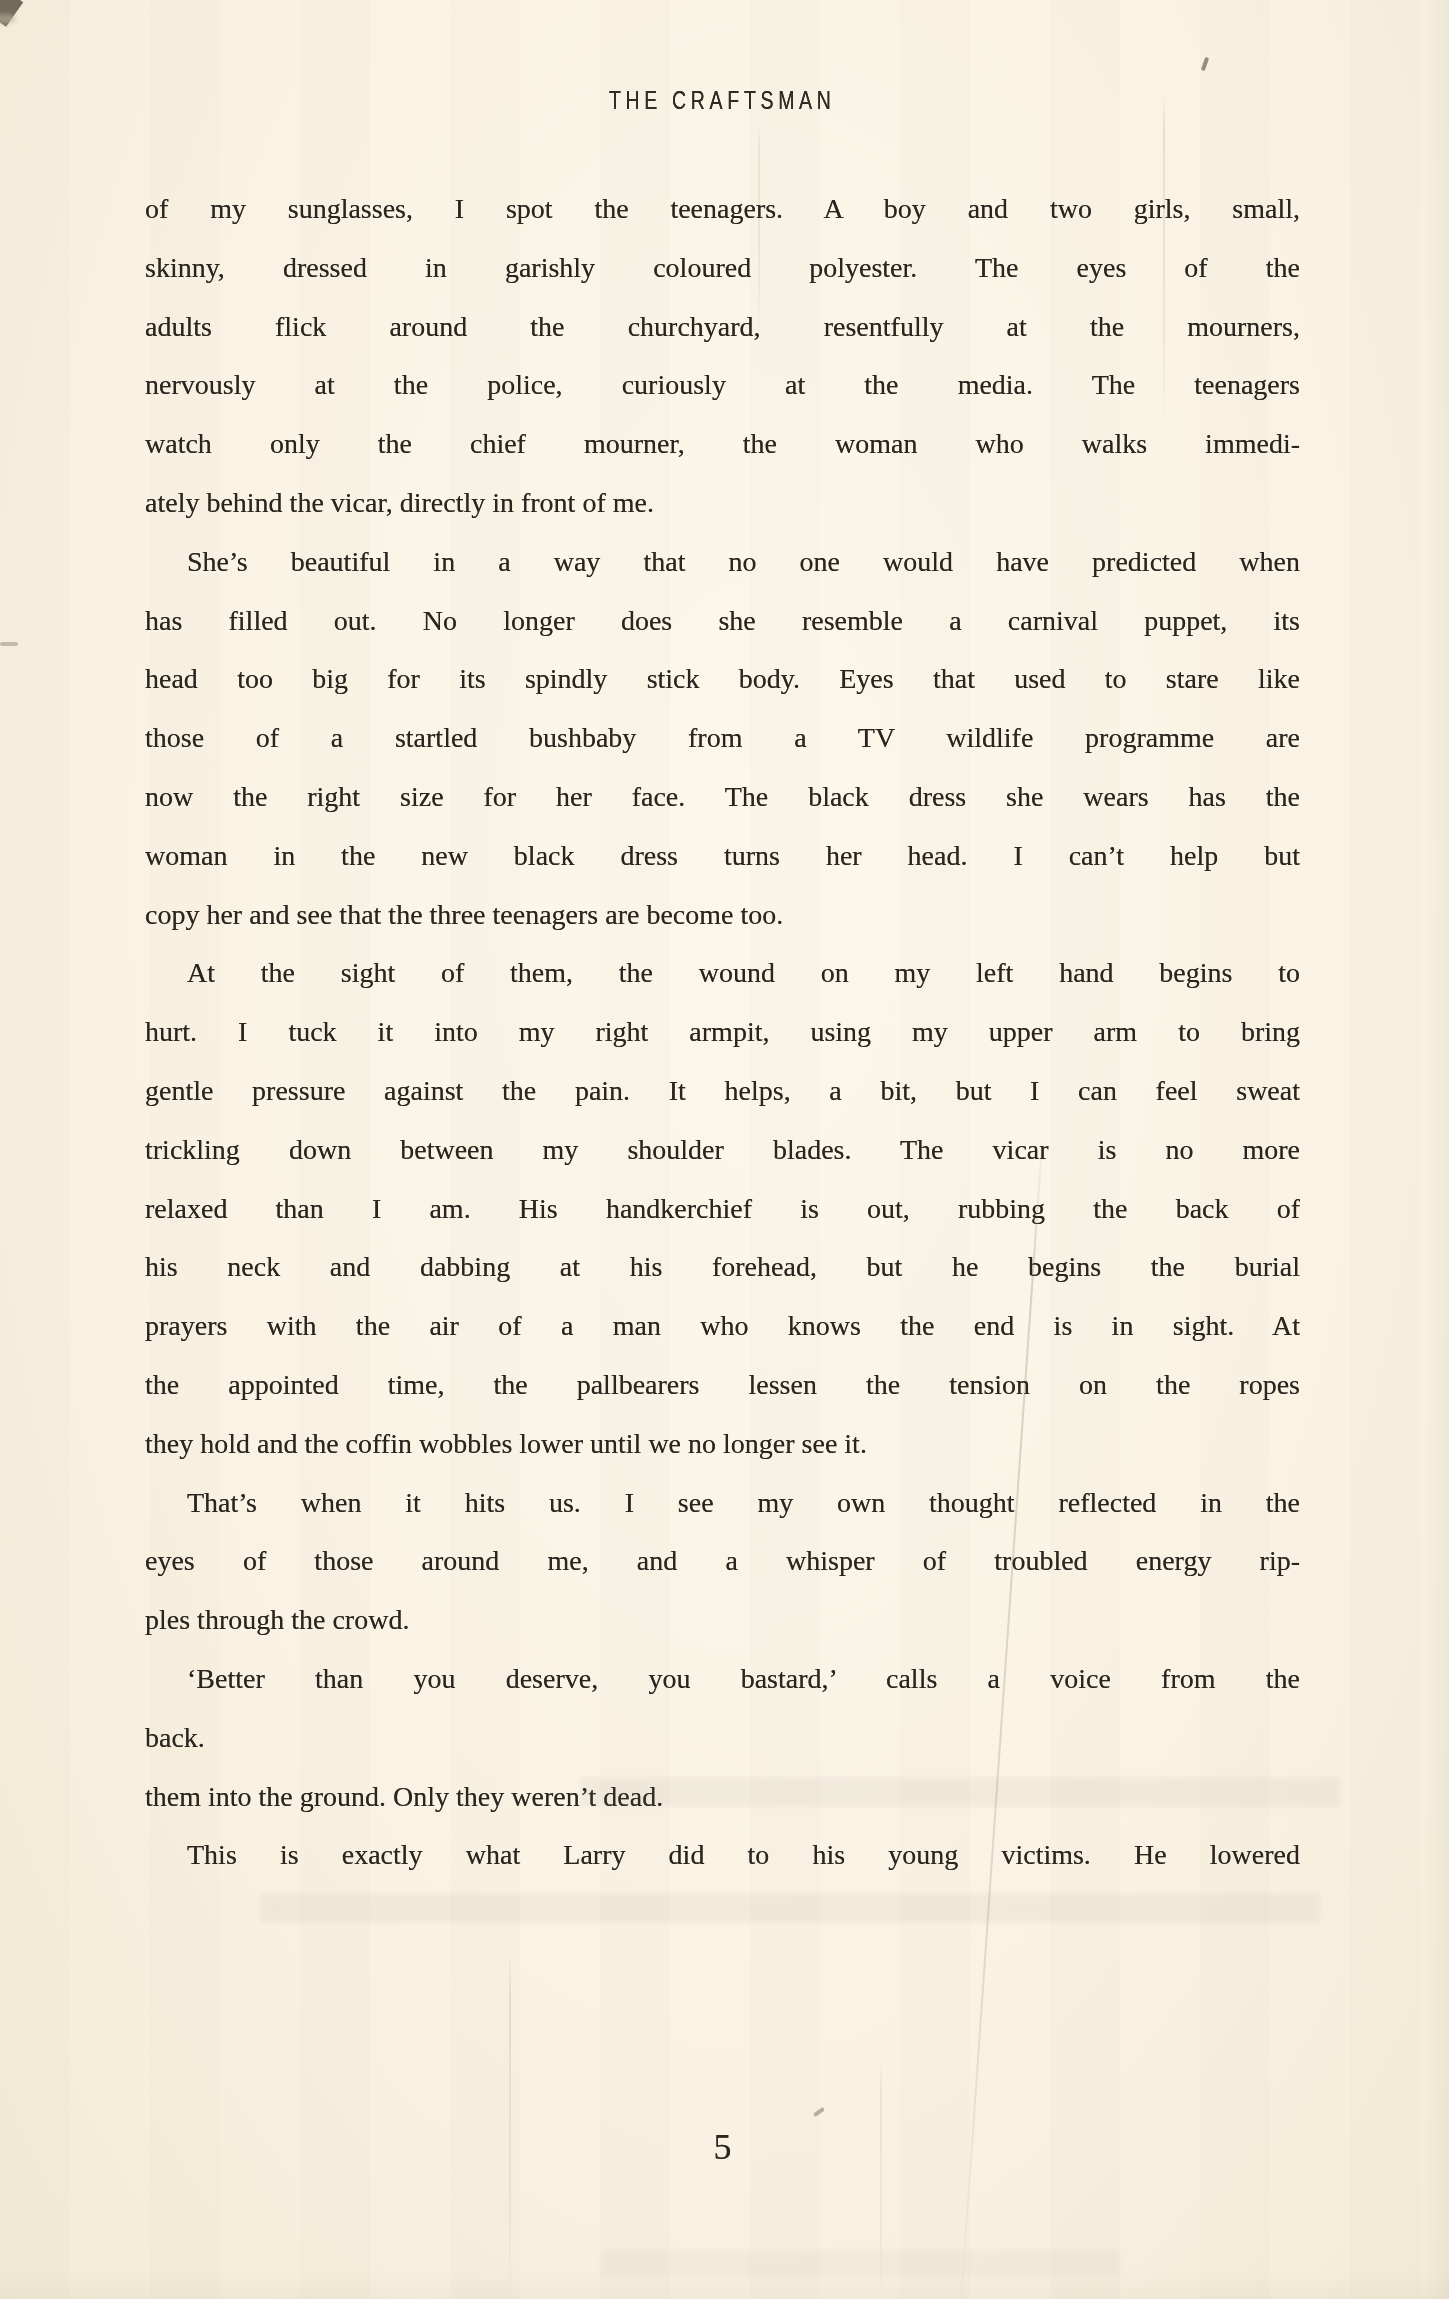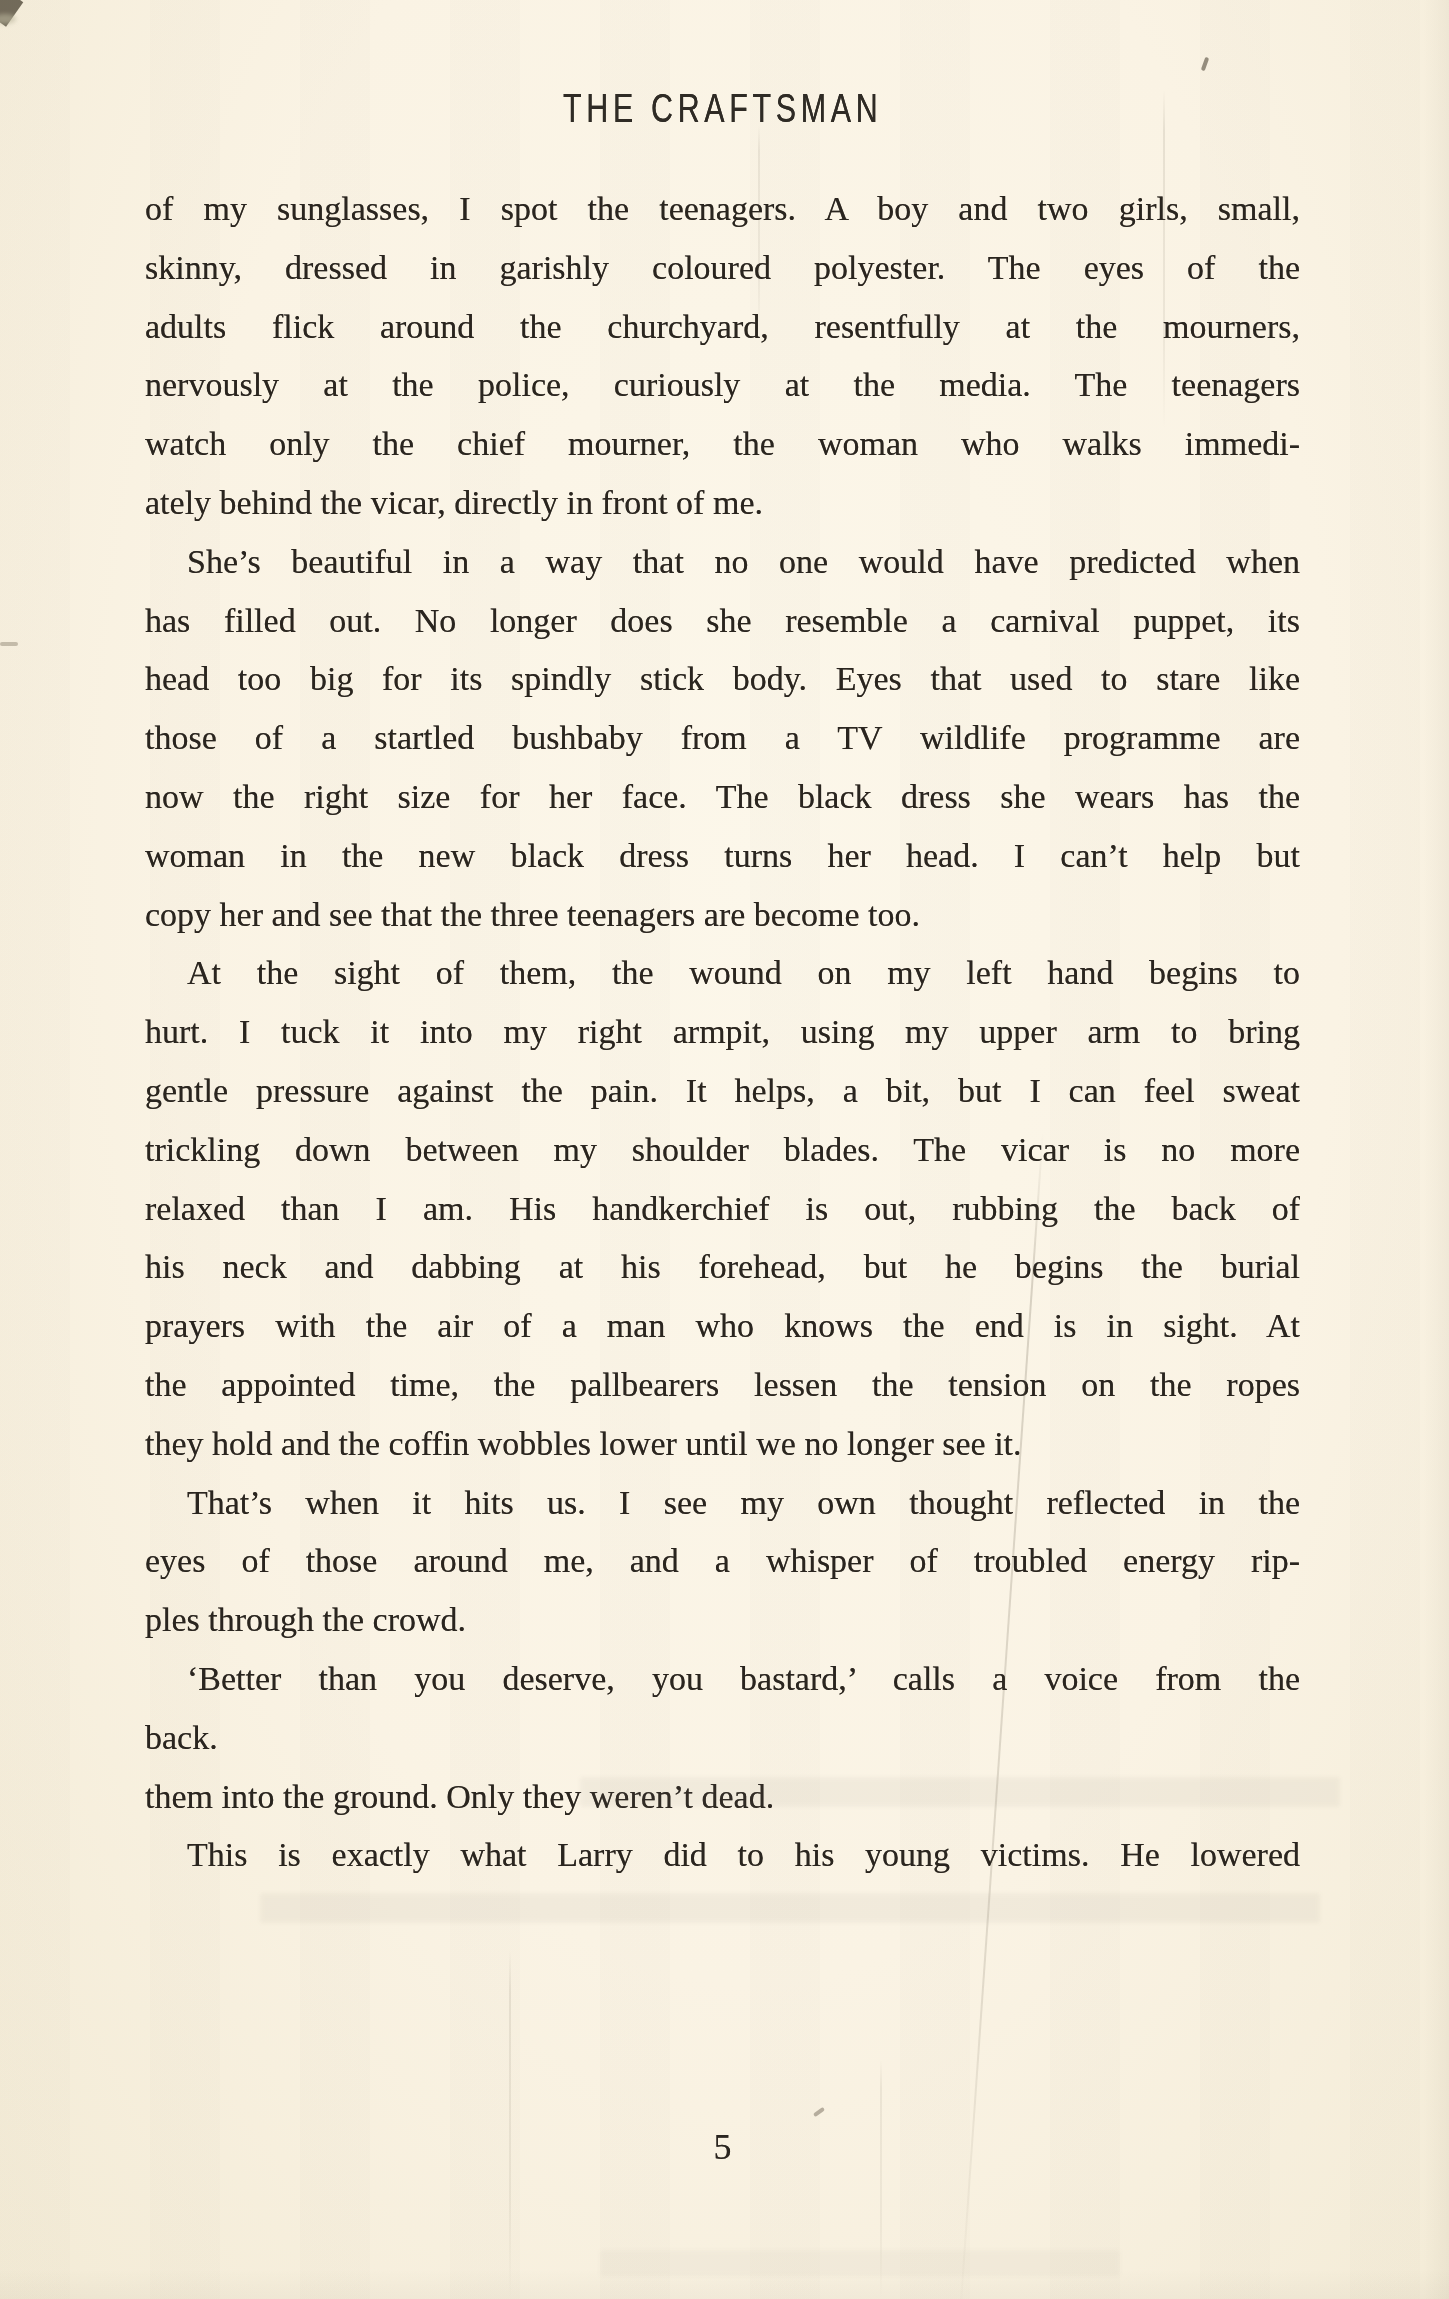--- a/index.html
+++ b/index.html
@@ -14,34 +14,34 @@
     background:
       repeating-linear-gradient(90deg, rgba(120,105,80,0.018) 0 70px, rgba(255,255,255,0.0) 70px 150px),
       radial-gradient(ellipse at 52% 38%, var(--paper-light) 0%, var(--paper) 55%, var(--paper-dark) 100%);
     overflow: hidden;
   }
   .running-header {
     position: absolute;
     top: 86px; left: 145px; width: 1155px;
     text-align: center;
     font-family: "Liberation Sans", sans-serif;
-    font-size: 39px;
+    font-size: 25px;
     color: var(--header-ink);
     letter-spacing: 6px;
   }
   .running-header .squeeze {
     display: inline-block;
     transform: scaleX(0.78) scaleY(1.05);
     transform-origin: center;
     text-shadow: 0 0 0.5px var(--header-ink);
   }
   .text-block {
     position: absolute;
     top: 180px; left: 145px; width: 1155px;
-    font-size: 34px;
+    font-size: 28px;
     line-height: 58.8px;
     color: var(--ink);
     text-shadow: 0 0 0.6px rgba(43,37,30,0.65);
   }
   .line {
     text-align: justify;
     text-align-last: justify;
     white-space: normal;
     overflow: hidden;
     height: 58.8px;

